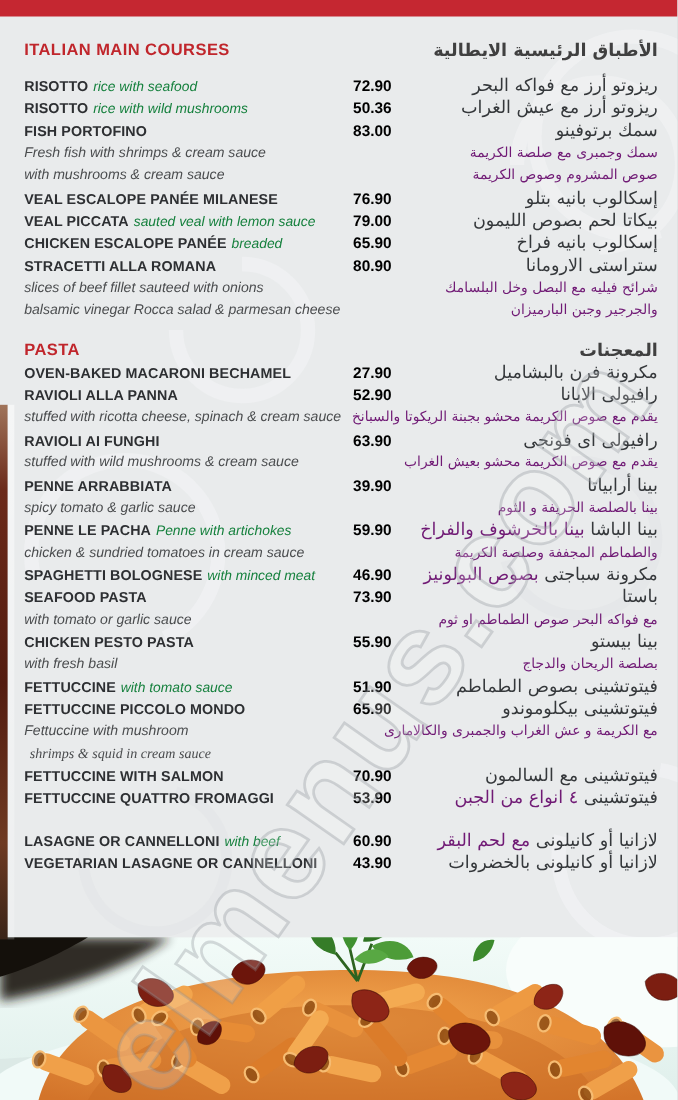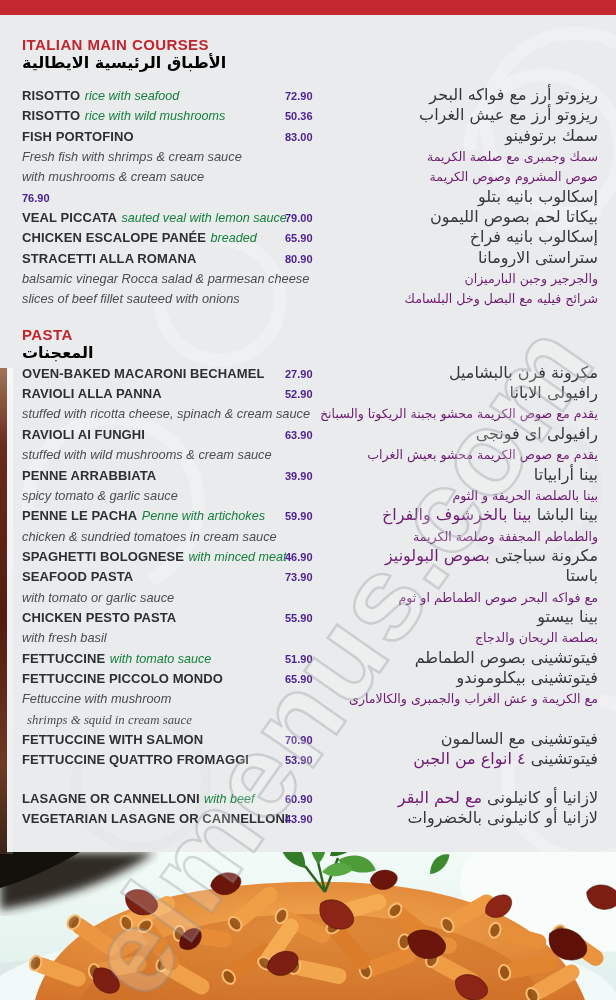--- a/index.html
+++ b/index.html
@@ -16,34 +16,34 @@
 
   .ornaments { position:absolute; inset:0; z-index:1; }
 
   .watermark { position:absolute; left:58px; top:942px; transform:rotate(-55deg); transform-origin:0 0;
                font-size:118px; font-weight:bold; letter-spacing:3px; white-space:nowrap;
                color:rgba(255,255,255,.20); -webkit-text-stroke:2.5px rgba(138,144,150,.32);
                z-index:5; pointer-events:none; }
 
   .content { position:absolute; top:15px; left:0; right:0; z-index:3; }
 
-  .sec-head { display:flex; align-items:flex-start; padding:0 18px 0 22px;flex-direction:column; }
+  .sec-head { display:flex; align-items:center; padding:0 18px 0 22px; }
   .section:first-child .sec-head { margin-top:21px; margin-bottom:13px; }
   .section + .section .sec-head { margin-top:17px; margin-bottom:1px; }
   .sec-title-en { flex:none; font-size:15px; font-weight:bold; color:#c0262c; letter-spacing:.4px; }
   .sec-title-ar { flex:1; text-align:right; font-family:"DejaVu Sans","Liberation Sans",sans-serif;
-                  font-size:16px; font-weight:bold; color:#000000; }
+                  font-size:16px; font-weight:bold; color:#404040; }
 
   .row { display:flex; align-items:baseline; padding:0 18px 0 22px; height:20.35px; line-height:20.35px; }
   .en { flex:none; width:263px; white-space:nowrap; }
   .desc-row .en { width:auto; min-width:180px; }
   .nm  { font-size:13px; font-weight:bold; color:#2d2f32; letter-spacing:.1px; }
   .inl { font-size:12.6px; color:#15803d; font-style:italic; }
   .ds  { font-size:12.8px; color:#4a4c4e; font-style:italic; }
-  .pr  { flex:none; width:72px; font-size:11px; font-weight:bold; color:#4c1d95; }
+  .pr  { flex:none; width:72px; font-size:14px; font-weight:bold; color:#000000;margin-left:36px; }
   .ar  { flex:1; min-width:0; text-align:right; white-space:nowrap;
          font-family:"DejaVu Sans","Liberation Sans",sans-serif; font-size:16px; }
   .desc-row .ar { font-size:12.6px; }
   .ar-dark { color:#35383b; }
   .ar-red  { color:#701a75; }
   .row.indent .en { padding-left:5px;font-family:Liberation Serif, serif; }
   .spacer { height:18px; }
 
   .photo { position:absolute; left:0; top:852px; width:616px; height:148px; z-index:4; }
   .photo svg { display:block; width:100%; height:100%; }
@@ -104,20 +104,21 @@
   </div>
 
 
   <div class="row desc-row">
     <span class="en"><i class="ds">with mushrooms &amp; cream sauce</i></span>
 
     <span class="ar" dir="rtl"><span class="ar-red">صوص المشروم وصوص الكريمة</span></span>
   </div>
 
   <div class="row item-row">
+    <span class="en"><b class="nm">VEAL ESCALOPE PANÉE MILANESE</b> </span>
     <span class="pr">76.90</span>
     <span class="ar" dir="rtl"><span class="ar-dark">إسكالوب بانيه بتلو</span> </span>
   </div>
 
 
   <div class="row item-row">
     <span class="en"><b class="nm">VEAL PICCATA</b> <i class="inl">sauted veal with lemon sauce</i></span>
     <span class="pr">79.00</span>
     <span class="ar" dir="rtl"><span class="ar-dark">بيكاتا لحم بصوص الليمون</span> </span>
   </div>
@@ -128,29 +129,29 @@
     <span class="ar" dir="rtl"><span class="ar-dark">إسكالوب بانيه فراخ</span> </span>
   </div>
 
   <div class="row item-row">
     <span class="en"><b class="nm">STRACETTI ALLA ROMANA</b> </span>
     <span class="pr">80.90</span>
     <span class="ar" dir="rtl"><span class="ar-dark">ستراستى الارومانا</span> </span>
   </div>
 
   <div class="row desc-row">
+    <span class="en"><i class="ds">slices of beef fillet sauteed with onions</i></span>
+
+    <span class="ar" dir="rtl"><span class="ar-red">شرائح فيليه مع البصل وخل البلسامك</span></span>
+  </div>
+
+  <div class="row desc-row">
     <span class="en"><i class="ds">balsamic vinegar Rocca salad &amp; parmesan cheese</i></span>
 
     <span class="ar" dir="rtl"><span class="ar-red">والجرجير وجبن البارميزان</span></span>
-  </div>
-
-  <div class="row desc-row">
-    <span class="en"><i class="ds">slices of beef fillet sauteed with onions</i></span>
-
-    <span class="ar" dir="rtl"><span class="ar-red">شرائح فيليه مع البصل وخل البلسامك</span></span>
   </div>
 </div>
   </section>
 
   <section class="section">
     <div class="sec-head">
       <span class="sec-title-en">PASTA</span>
       <span class="sec-title-ar" dir="rtl">المعجنات</span>
     </div>
     <div class="rows">

